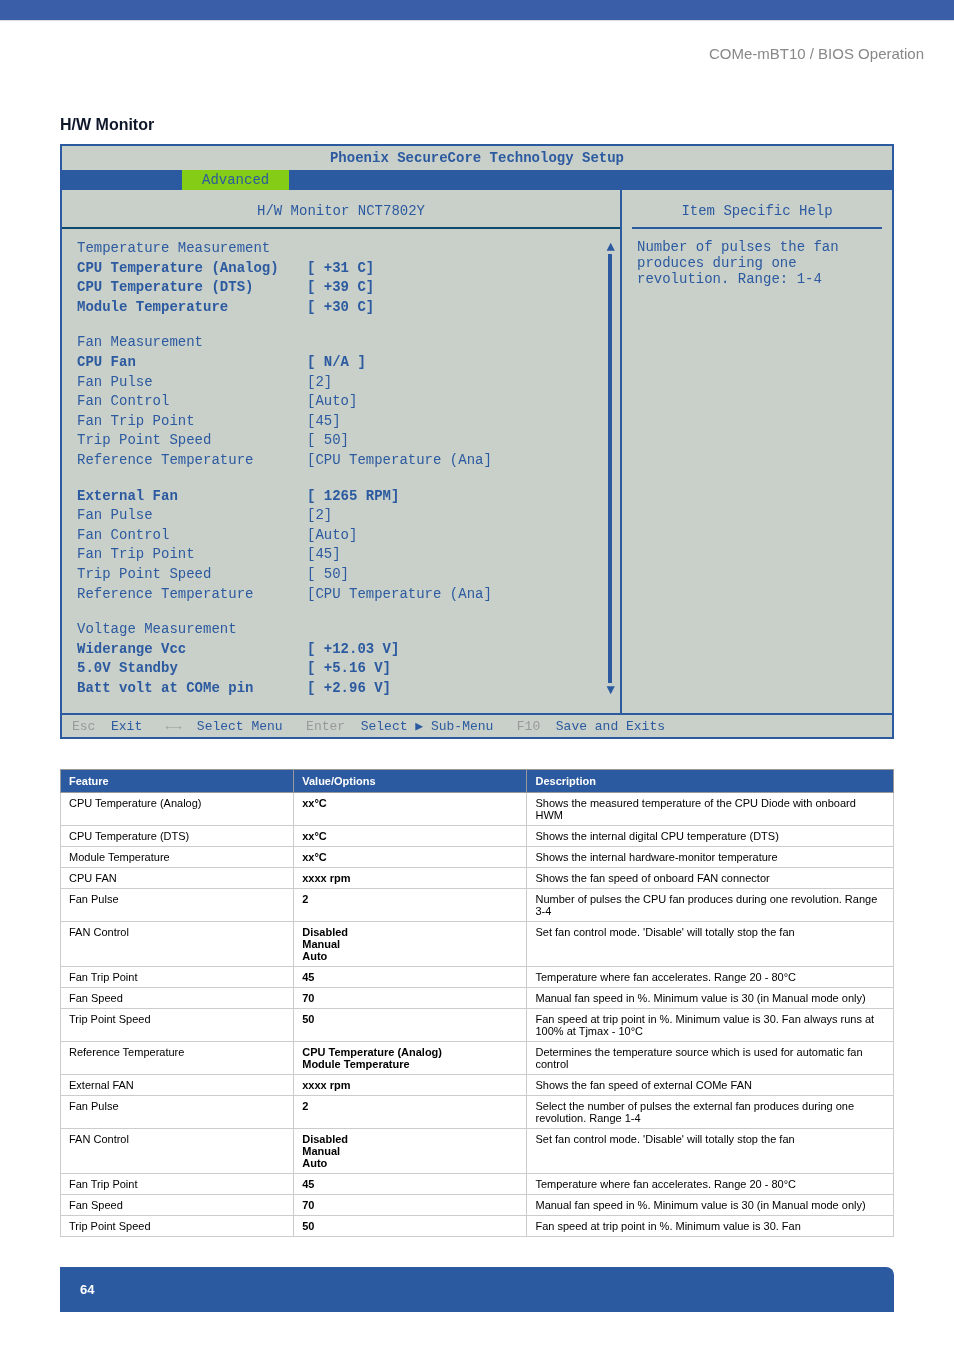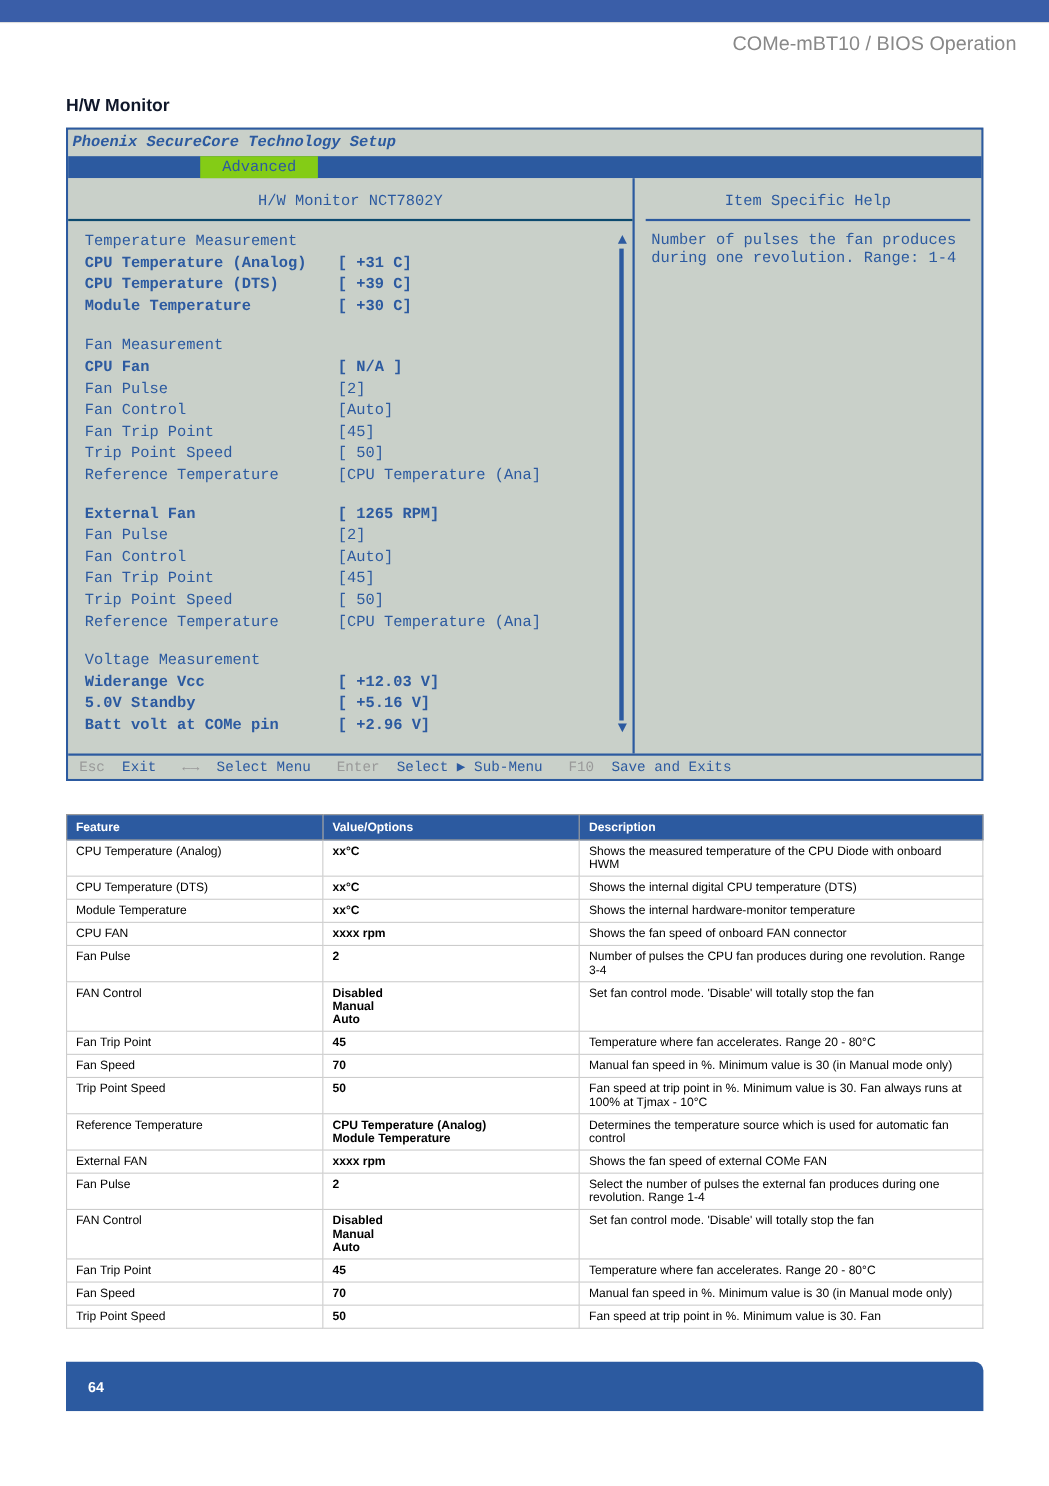--- a/index.html
+++ b/index.html
@@ -2,23 +2,23 @@
 <html><head>
   <meta charset="utf-8">
   <style>
     * { margin: 0; padding: 0; box-sizing: border-box; }
     body { font-family: Arial, sans-serif; background: #fff; width: 954px; }
     
     .header-bar { background: #3a5ea8; height: 20px; }
     .breadcrumb-bar { 
       background: #fff; 
       color: #888; 
-      font-size: 18px; 
+      font-size: 15px; 
       text-align: right; 
-      padding: 8px 30px; 
+      padding: 24px 30px; 
       border-top: 1px solid #ddd;
     }
     
     .section-title { 
       color: #0f172a; 
       font-size: 16px; 
       font-weight: bold; 
       padding: 30px 60px 10px; 
     }
     
@@ -26,23 +26,23 @@
       margin: 0 60px 20px; 
       border: 2px solid #2c5aa0; 
       font-family: 'Courier New', monospace; 
       font-size: 14px;
       background: #c9d0c9;
     }
     
     .bios-title { 
       background: #c9d0c9; 
       color: #2c5aa0; 
+      text-align: center; 
       padding: 4px; 
       font-weight: bold;
-      font-style: italic;
     }
     
     .bios-tabs { 
       background: #2c5aa0; 
       color: #fff; 
       display: flex;
     }
     .bios-tab-spacer { width: 120px; }
     .bios-tab-active { 
       background: #84cc16; 
@@ -51,21 +51,21 @@
     }
     
     .bios-body { display: flex; background: #c9d0c9; }
     .bios-main { 
       flex: 1; 
       padding: 5px 0; 
       border-right: 2px solid #2c5aa0; 
       position: relative;
     }
     .bios-help { 
-      width: 315px; 
+      width: 270px; 
       padding: 5px 10px; 
     }
     
     .bios-subtitle { 
       color: #2c5aa0; 
       text-align: center; 
       padding: 8px; 
       border-bottom: 2px solid #0c4a6e;
     }
     .bios-help-title { 

